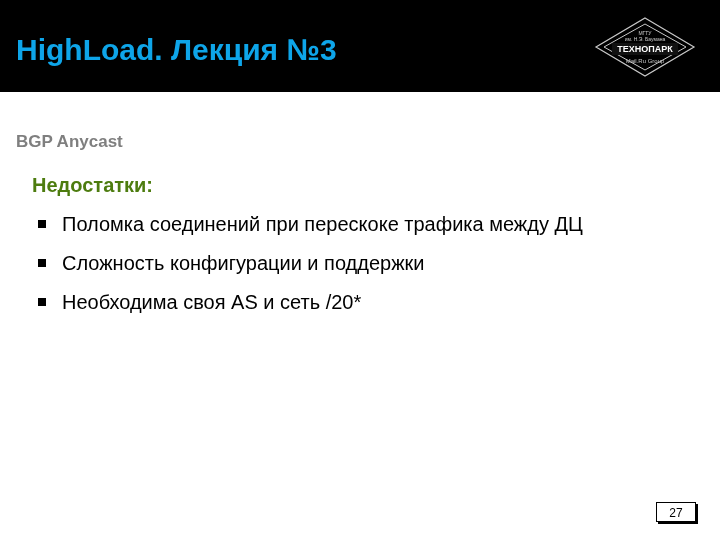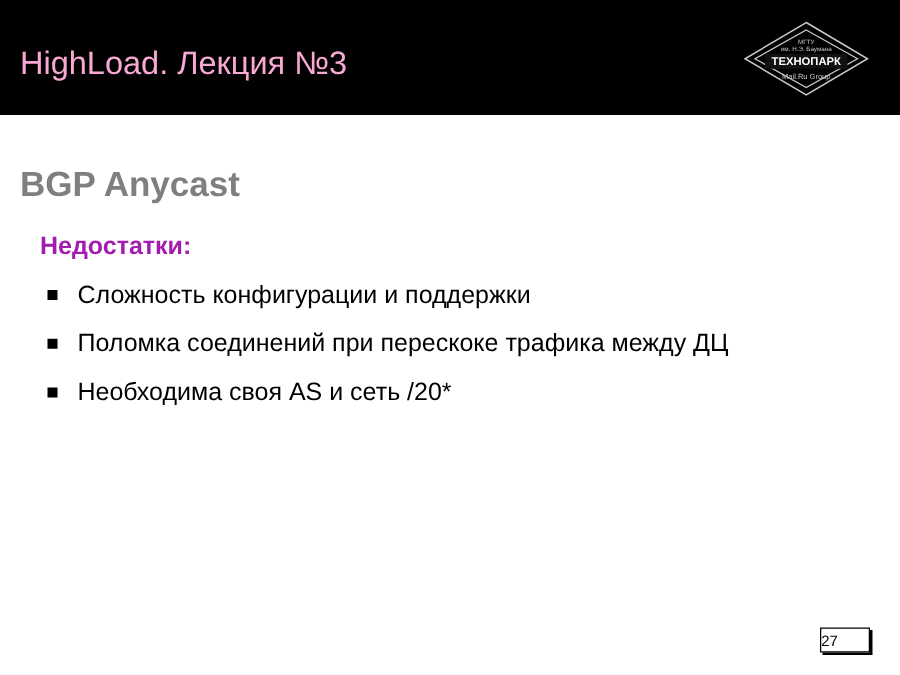--- a/index.html
+++ b/index.html
@@ -7,38 +7,38 @@
   .slide { width: 720px; height: 540px; position: relative; }
   .header {
     background: #000;
     height: 92px;
     display: flex;
     align-items: center;
     padding-left: 16px;
     padding-top: 8px;
   }
   .header-title {
-    color: #f9a8d4;
-    font-size: 26px;
-    font-weight: normal;
+    color: #0ea5e9;
+    font-size: 30px;
+    font-weight: bold;
   }
   .logo-wrap {
     position: absolute;
     top: 14px;
     right: 20px;
     text-align: right;
   }
   .section-title {
     color: #7f7f7f;
-    font-size: 28px;
+    font-size: 17px;
     font-weight: bold;
     margin: 40px 0 0 16px;
   }
   .subhead {
-    color: #a21caf;
+    color: #4d7c0f;
     font-size: 20px;
     font-weight: bold;
     margin: 22px 0 0 32px;
   }
   .bullets {
     list-style: none;
     margin: 14px 0 0 38px;
   }
   .bullets li {
     font-size: 20px;
@@ -57,21 +57,21 @@
     background: #000;
   }
   .pagenum {
     position: absolute;
     bottom: 18px;
     right: 24px;
     border: 1px solid #000;
     width: 40px;
     height: 20px;
     font-size: 12px;
-    text-align: left;
+    text-align: center;
     line-height: 20px;
     box-shadow: 2px 2px 0 0 #000;
     background: #fff;
   }
 </style>
 </head>
 <body>
 
 <div class="slide">
 
@@ -88,20 +88,20 @@
         <text x="55" y="49" text-anchor="middle" fill="#c9c9c9" font-size="6">Mail.Ru Group</text>
       </svg>
     </div>
   </div>
 
   <div class="section-title">BGP Anycast</div>
 
   <div class="subhead">Недостатки:</div>
 
   <ul class="bullets">
+    <li>Поломка соединений при перескоке трафика между ДЦ</li>
     <li>Сложность конфигурации и поддержки</li>
-    <li>Поломка соединений при перескоке трафика между ДЦ</li>
     <li>Необходима своя AS и сеть /20*</li>
   </ul>
 
   <div class="pagenum">27</div>
 
 </div>
 
 </body></html>

